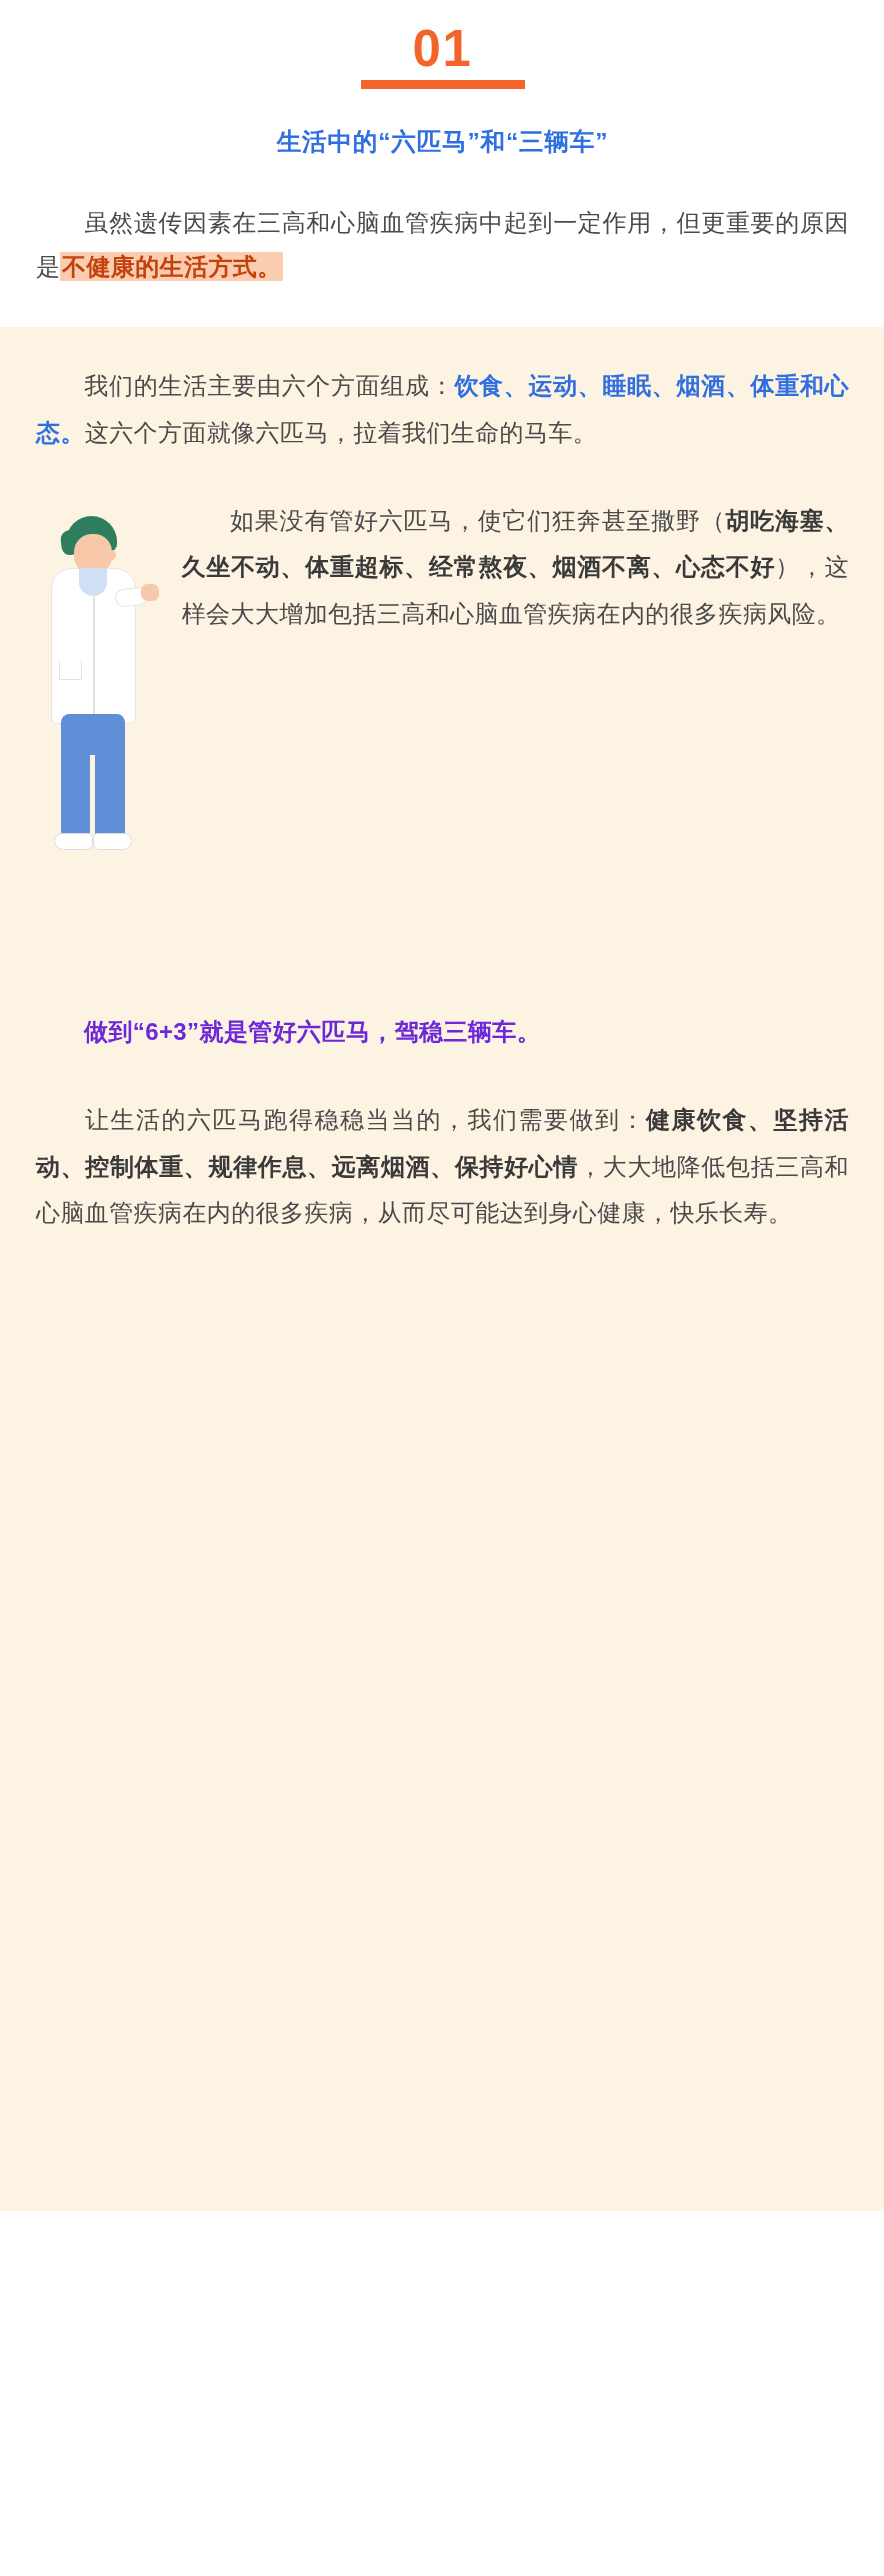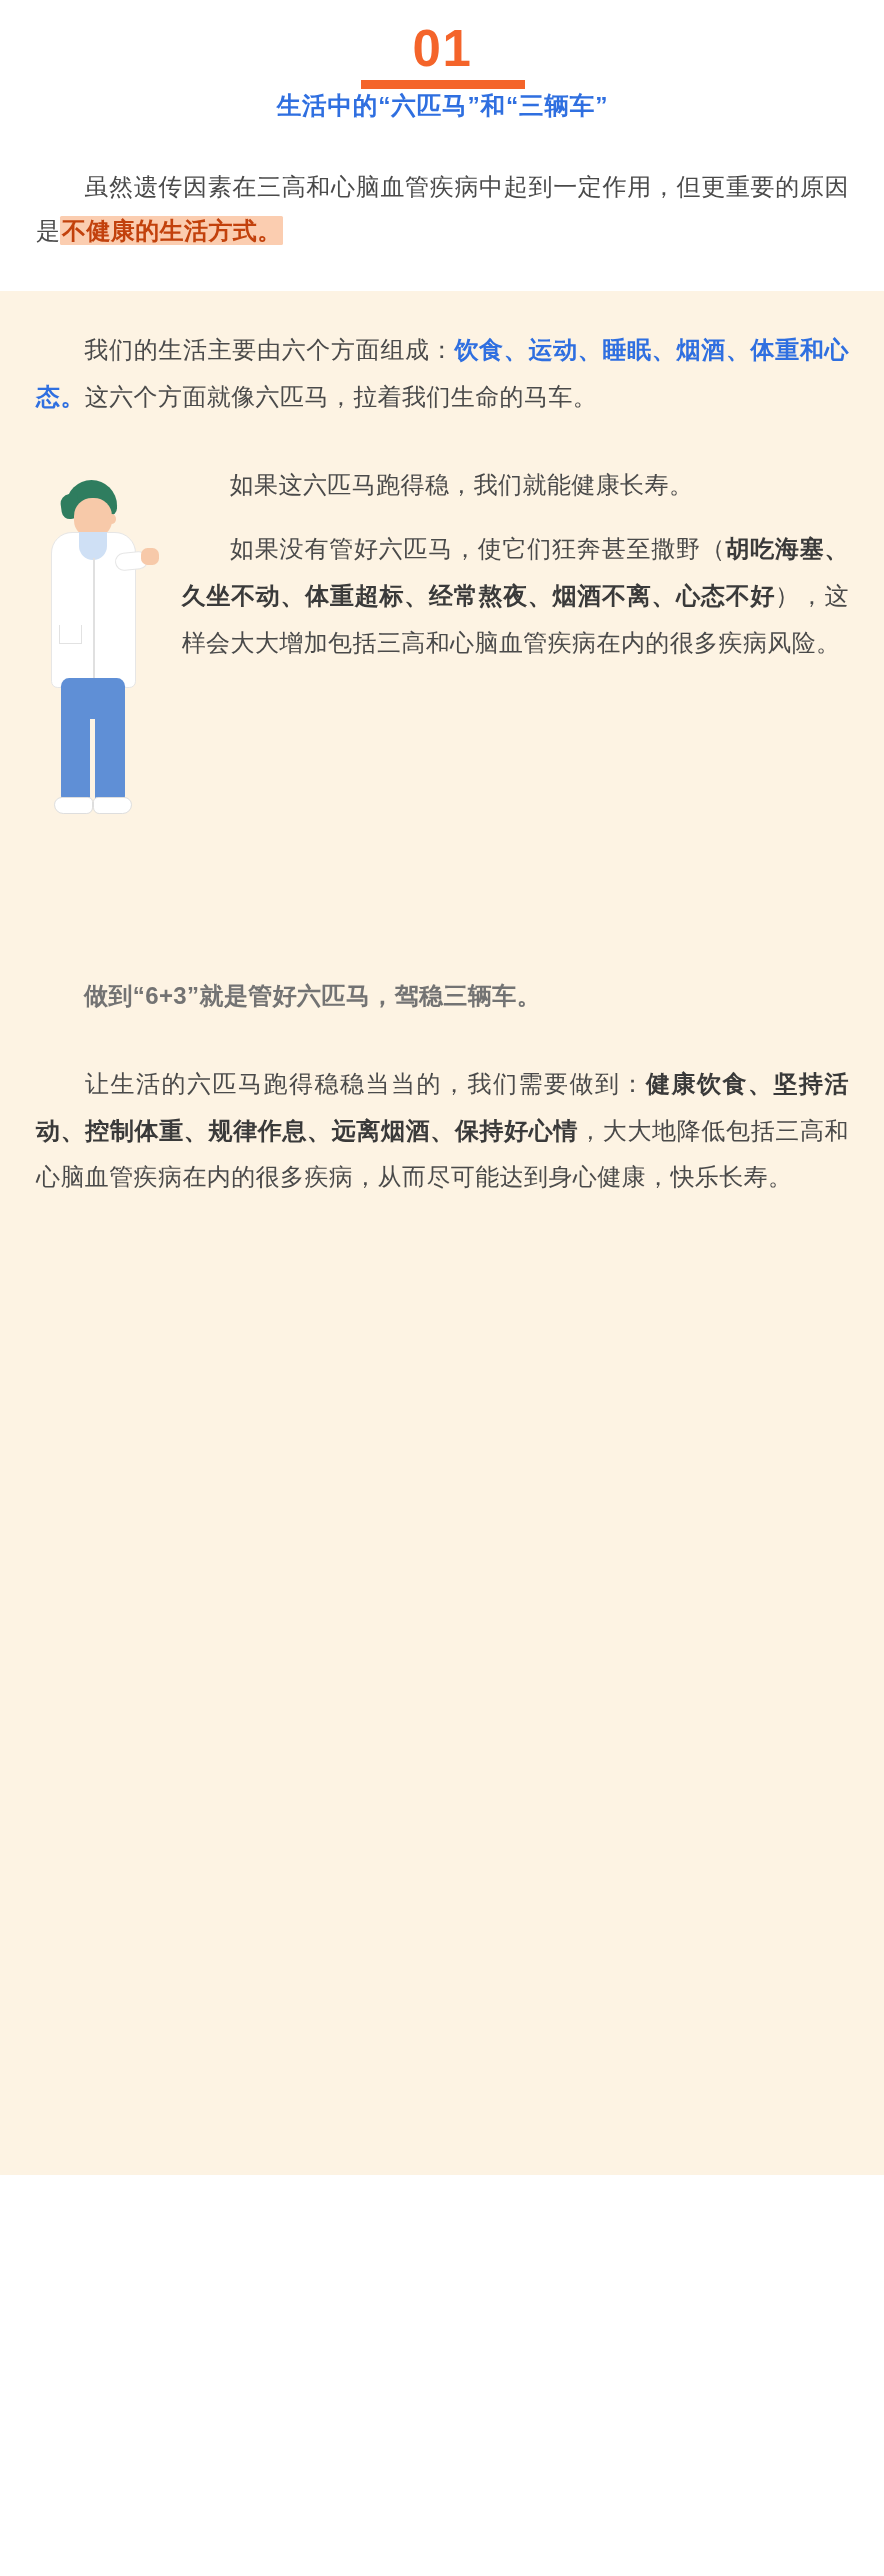--- a/index.html
+++ b/index.html
@@ -38,20 +38,21 @@
     padding: 0 8.2px;
   }
   .number-underline {
     width: 164px;
     height: 8.2px;
     background: #f4642a;
     margin: 4.9px auto 0 auto;
   }
 
   .section-title {
+    margin-top: 36px;
     text-align: center;
     font-size: 24.6px;
     font-weight: 700;
     color: #2f6fe0;
     letter-spacing: 0.8px;
   }
 
   
   .intro {
     margin: 43px 36px 0 36px;
@@ -96,21 +97,21 @@
   }
   .blue {
     color: #2f6fe0;
     font-weight: 700;
   }
   .bold {
     font-weight: 700;
     color: #3a3a3a;
   }
   .para-blue {
-    color: #737373;
+    color: #6d28d9;
     font-weight: 700;
   }
 
   
   .wrap-zone {
     position: relative;
     min-height: 459px;
   }
   .doctor {
     float: left;
@@ -270,23 +271,20 @@
         <div class="doc-coat-line"></div>
         <div class="doc-pocket"></div>
         <div class="doc-arm"></div>
         <div class="doc-hand"></div>
         <div class="doc-legs"></div>
         <div class="doc-leg-gap"></div>
         <div class="doc-shoe-l"></div>
         <div class="doc-shoe-r"></div>
       </div>
 
-      <p class="para">
-        <span class="indent"></span><span>如果这六匹马跑得稳，我们就能健康长寿。</span>
-      </p>
 
       <p class="para">
         <span class="indent"></span><span>如果没有管好六匹马，使它们狂奔甚至撒野（</span><span class="bold">胡吃海塞、久坐不动、体重超标、经常熬夜、烟酒不离、心态不好</span><span>），这样会大大增加包括三高和心脑血管疾病在内的很多疾病风险。</span>
       </p>
 
       <div style="clear:both"></div>
     </div>
 
     <div class="spacer-40"></div>
 

